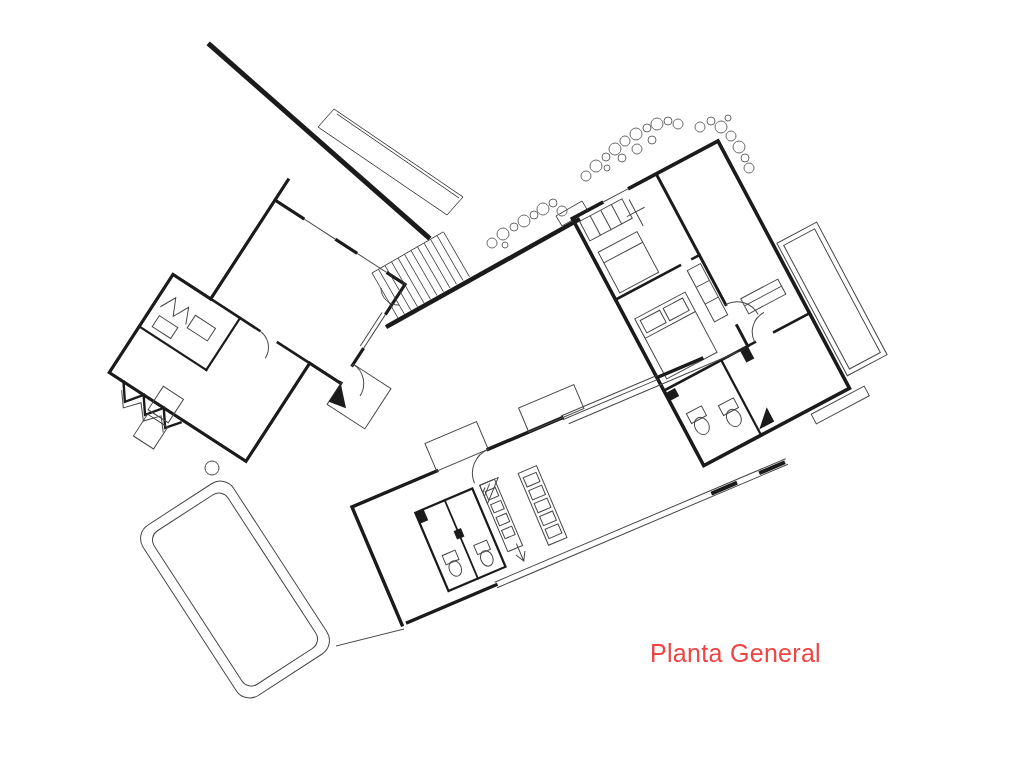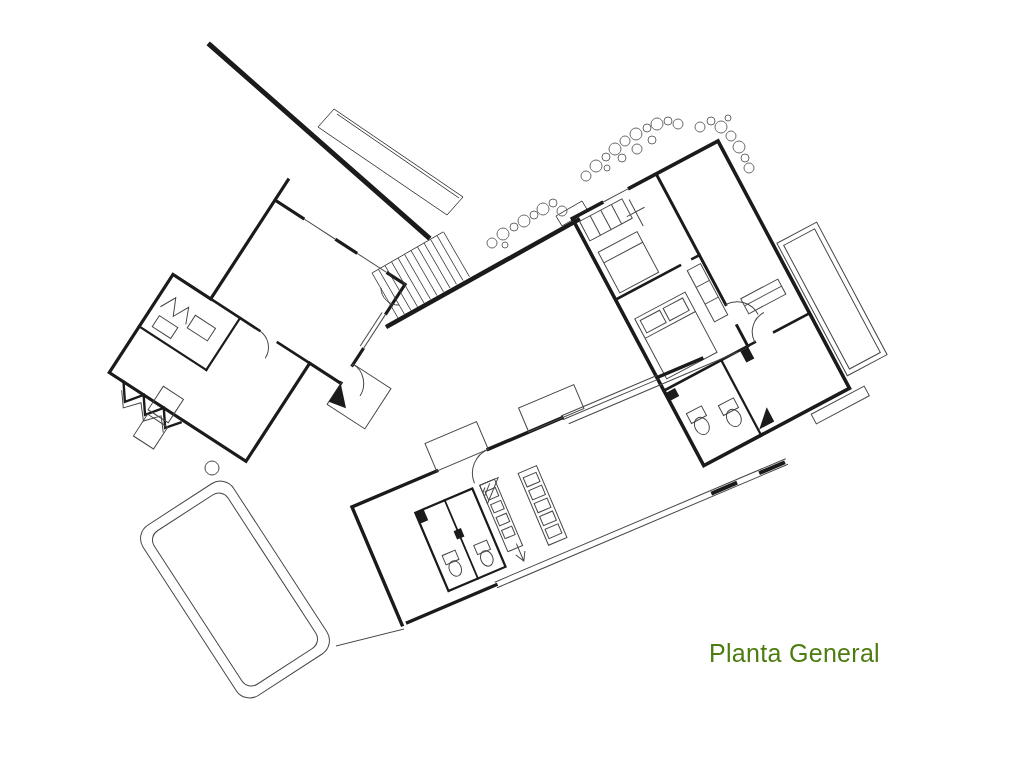--- a/index.html
+++ b/index.html
@@ -1,20 +1,20 @@
 <!DOCTYPE html>
 <html><head>
 <meta charset="utf-8">
 <style>
   html,body{margin:0;padding:0;background:#ffffff;}
   #slide{position:relative;width:1024px;height:768px;background:#ffffff;overflow:hidden;
          font-family:"Liberation Sans", sans-serif;}
   #plan-svg{position:absolute;left:0;top:0;}
-  #caption{position:absolute;left:709px;top:638px;font-size:25px;line-height:30px;
-           color:#4d7c0f;letter-spacing:0.3px;white-space:nowrap;}
+  #caption{position:absolute;left:650px;top:638px;font-size:25px;line-height:30px;
+           color:#ef4444;letter-spacing:0.3px;white-space:nowrap;}
   .wall{stroke:#1b1b1b;fill:none;stroke-linecap:square;}
   .thin{stroke:#474747;fill:none;stroke-width:1;stroke-linecap:butt;}
   .veg{stroke:#6b6b6b;fill:none;stroke-width:1;}
   .dark{fill:#1b1b1b;stroke:none;}
 </style>
 </head>
 <body>
 
 <div id="slide">
 

